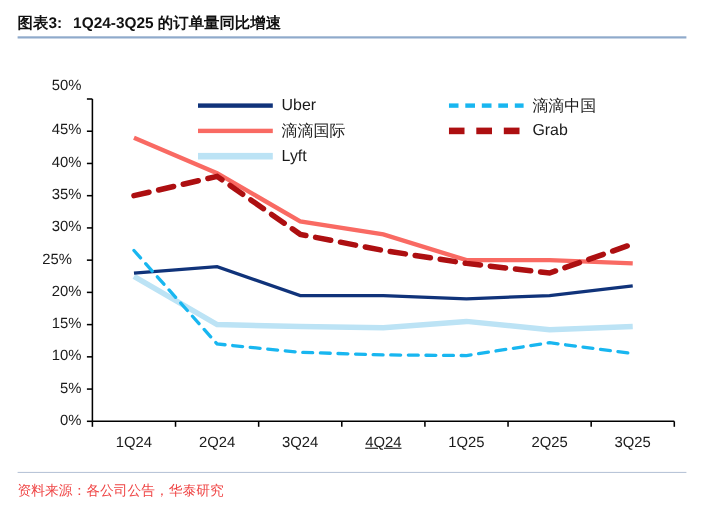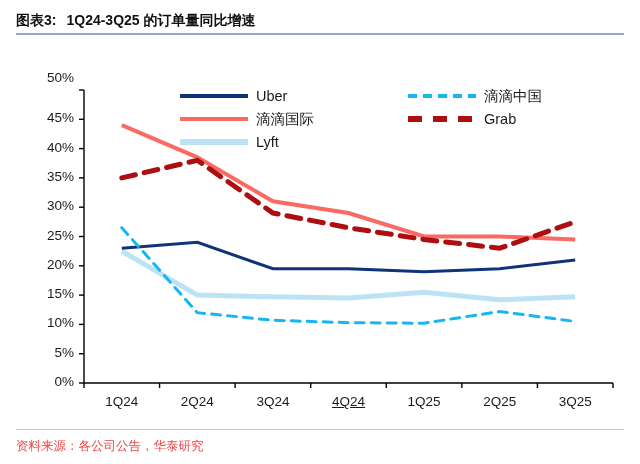--- a/index.html
+++ b/index.html
@@ -206,21 +206,21 @@
         <polyline points="121.78571428571428,227.70999999999998 197.35714285714286,312.68 272.92857142857144,320.298 348.5,322.642 424.07142857142856,323.228 499.6428571428571,311.508 575.2142857142858,321.47" fill="none" stroke="#18b6f0" stroke-width="3" stroke-linecap="round" stroke-linejoin="miter" stroke-dasharray="9,7"></polyline>
       </svg>
   </div>
 
   <div id="tick-layer">
       <div class="axis-label ytick-label" style="left: 30px; top: 374px;">0%</div>
       <div class="axis-label ytick-label" style="left: 30px; top: 344.7px;">5%</div>
       <div class="axis-label ytick-label" style="left: 30px; top: 315.4px;">10%</div>
       <div class="axis-label ytick-label" style="left: 30px; top: 286.1px;">15%</div>
       <div class="axis-label ytick-label" style="left: 30px; top: 256.8px;">20%</div>
-      <div class="axis-label ytick-label" style="left: 30px; top: 227.5px;">25%</div>
+      <div class="axis-label ytick-label" style="left: 30px; top: 227.5px; text-align: center;">25%</div>
       <div class="axis-label ytick-label" style="left: 30px; top: 198.2px;">30%</div>
       <div class="axis-label ytick-label" style="left: 30px; top: 168.9px;">35%</div>
       <div class="axis-label ytick-label" style="left: 30px; top: 139.6px;">40%</div>
       <div class="axis-label ytick-label" style="left: 30px; top: 110.3px;">45%</div>
       <div class="axis-label ytick-label" style="left: 30px; top: 70px; text-align: right;">50%</div>
       <div class="axis-label xtick-label" style="left: 86.7857px; top: 394px;">1Q24</div>
       <div class="axis-label xtick-label" style="left: 162.357px; top: 394px;">2Q24</div>
       <div class="axis-label xtick-label" style="left: 237.929px; top: 394px;">3Q24</div>
       <div class="axis-label xtick-label" style="left: 313.5px; top: 394px; text-decoration: underline;">4Q24</div>
       <div class="axis-label xtick-label" style="left: 389.071px; top: 394px;">1Q25</div>

